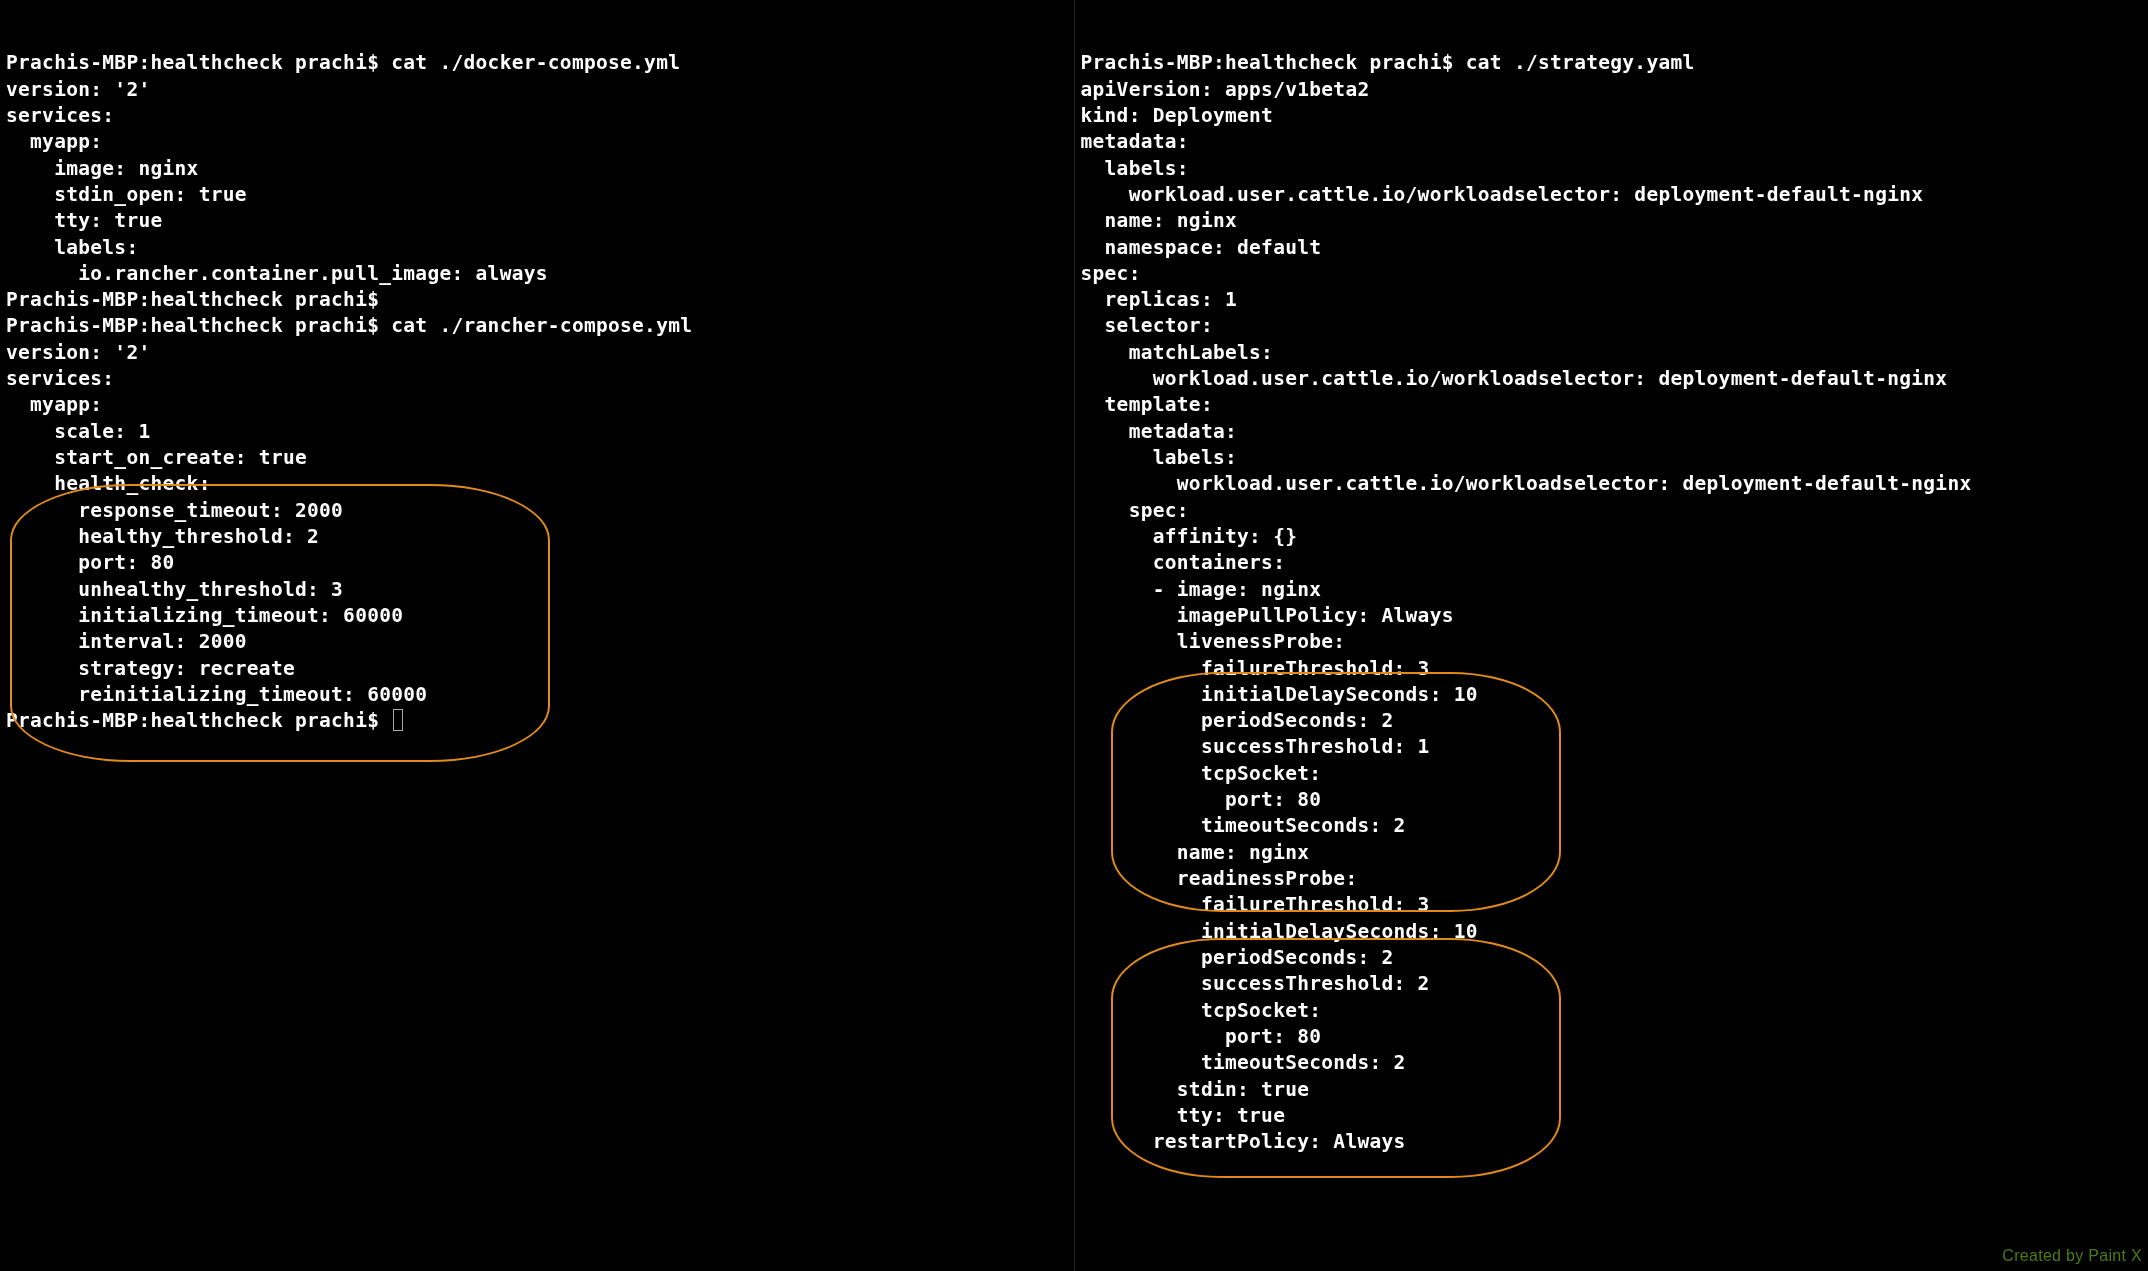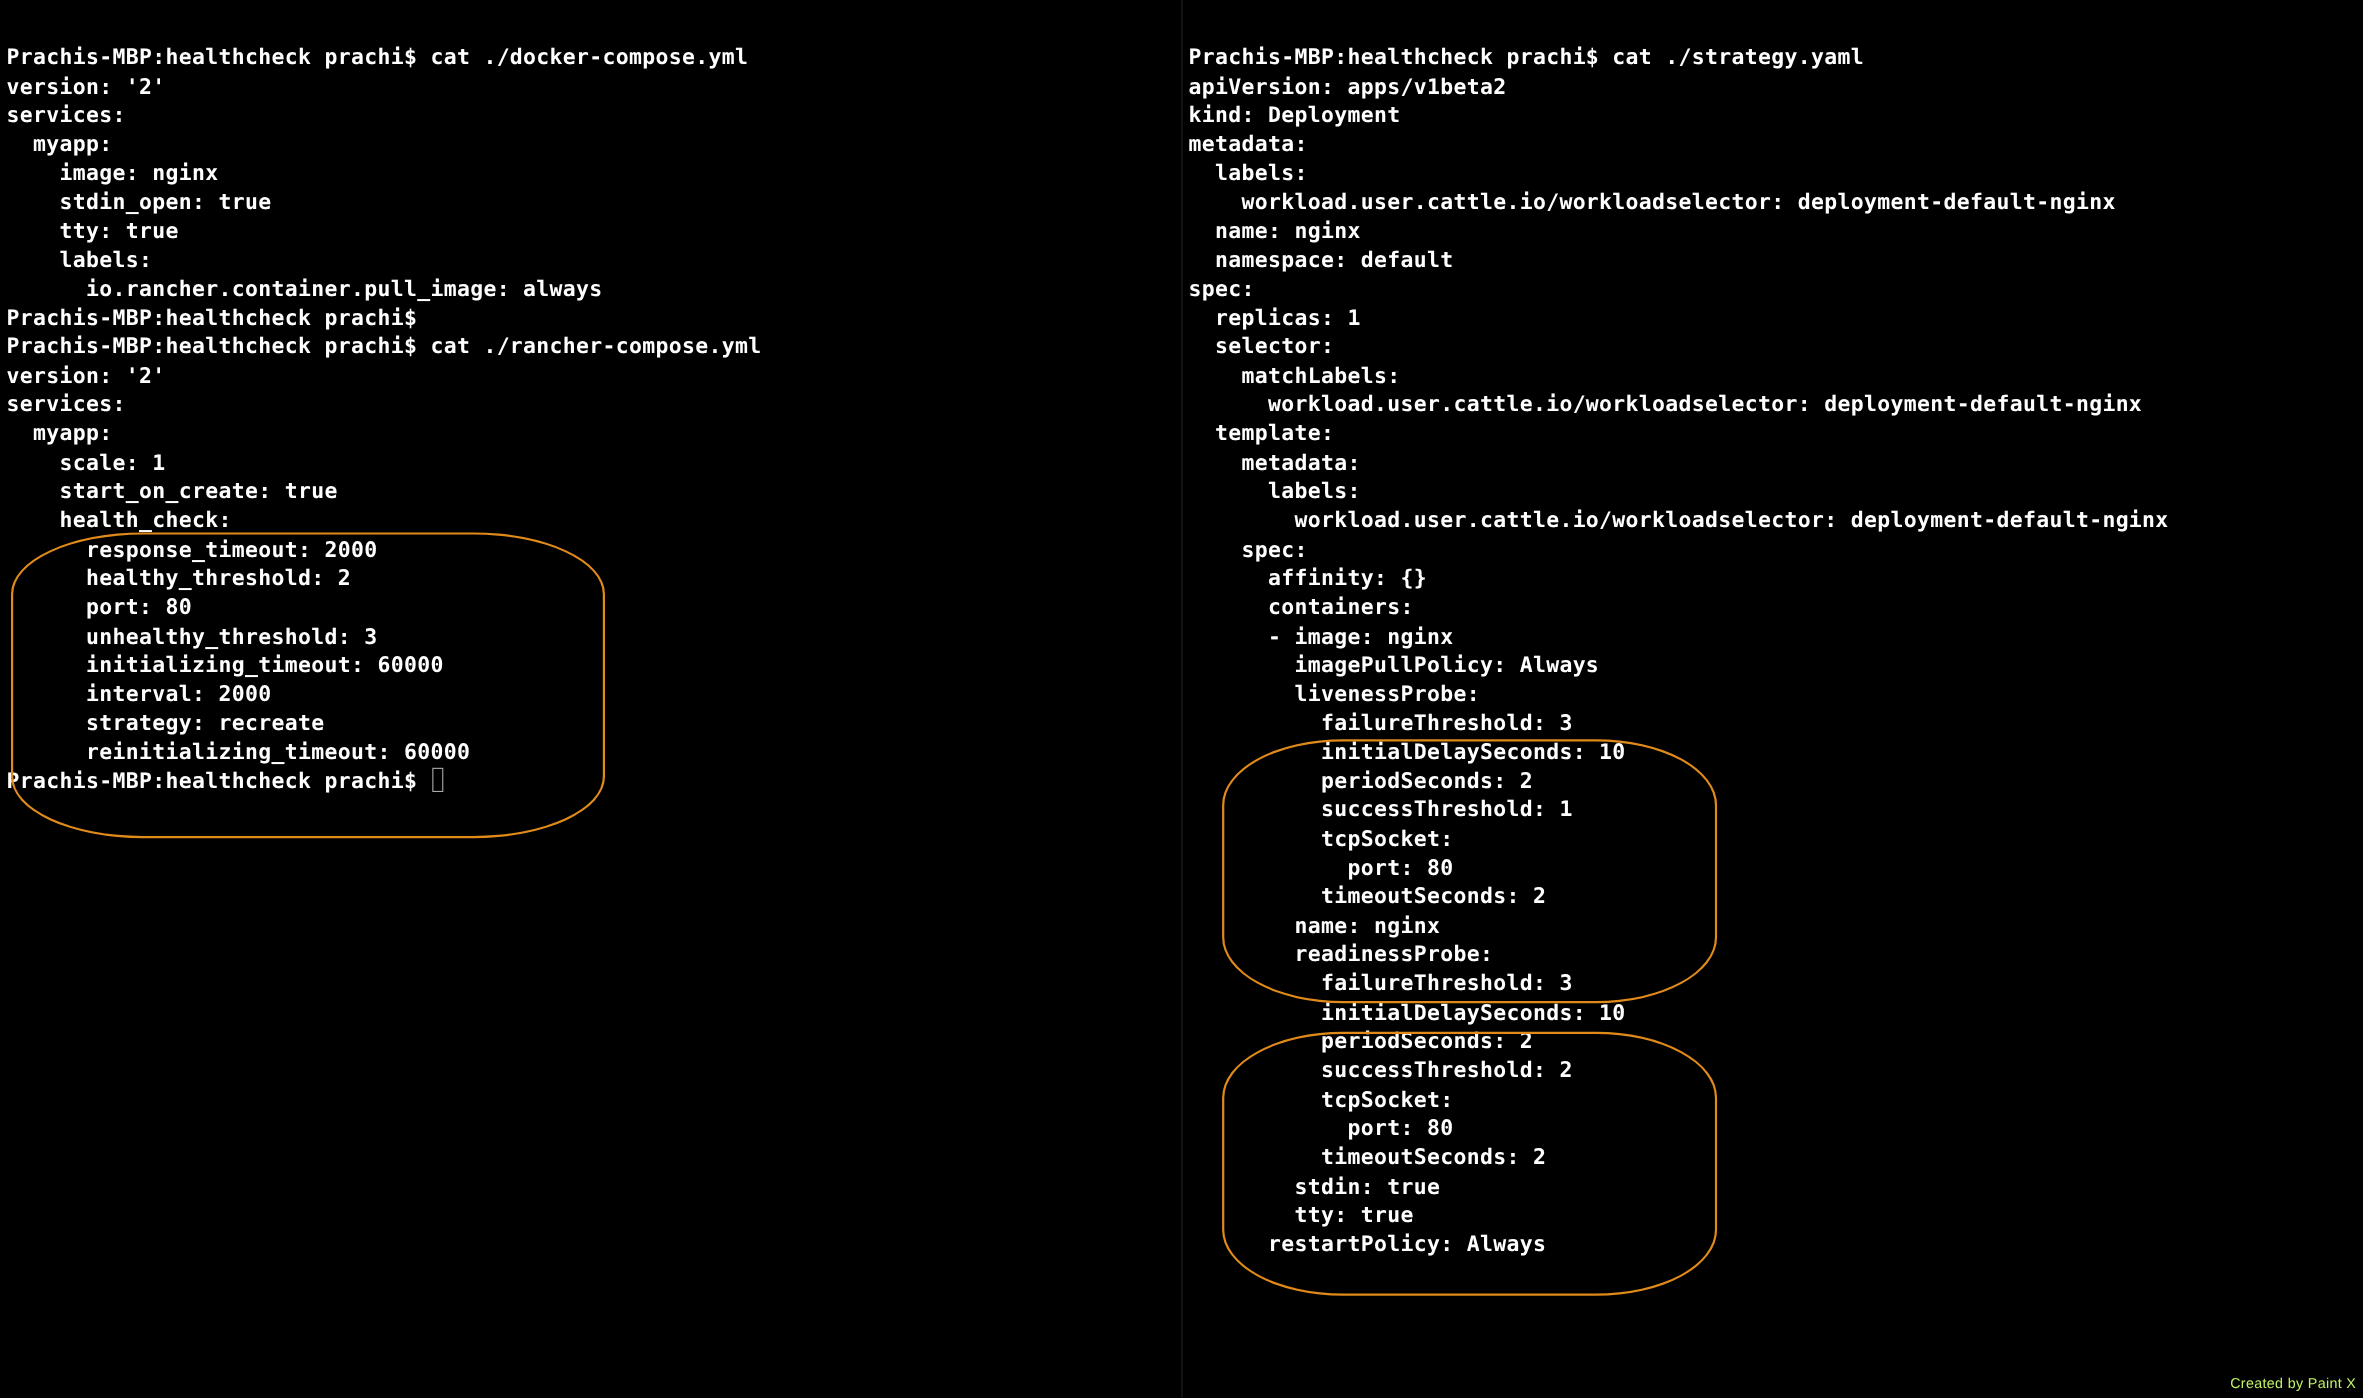--- a/index.html
+++ b/index.html
@@ -14,38 +14,38 @@
       width: 2148px;
       height: 1271px;
       overflow: hidden;
       position: relative;
       font-weight: 600;
       letter-spacing: 0.3px;
     }
     .pane {
       flex: 1;
       position: relative;
-      padding: 13px 6px;
+      padding: 24px 6px;
     }
     .pane-left { border-right: 1px solid #222; }
     .prompt-host { color: #fff; }
     .cursor {
       display: inline-block;
       width: 10px;
       height: 22px;
       border: 1px solid #aaa;
       vertical-align: -4px;
       margin-left: 2px;
     }
     .watermark {
       position: absolute;
       bottom: 4px;
       right: 6px;
-      font-size: 13px;
-      color: #bef264;
+      font-size: 16px;
+      color: #4d7c0f;
       font-weight: 400;
       font-family: Arial, sans-serif;
       white-space: nowrap;
     }
     .anno {
       position: absolute;
       border: 2px solid #e08a1a;
       border-radius: 60px / 44px;
       pointer-events: none;
     }

